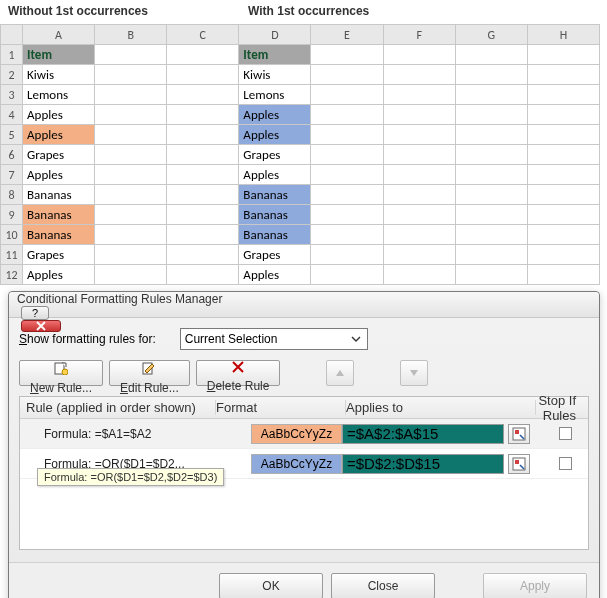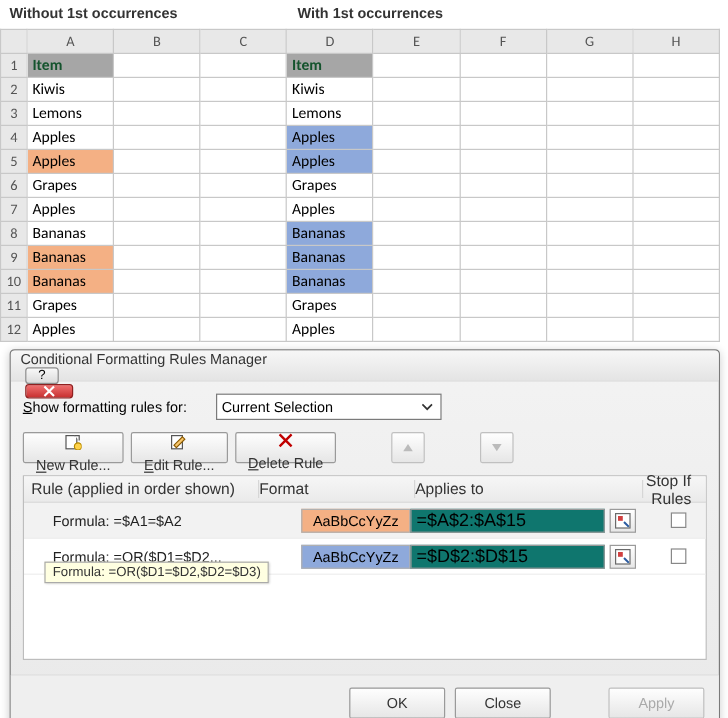--- a/index.html
+++ b/index.html
@@ -51,21 +51,21 @@
   .rt-row .applies { width: 188px; display:flex; align-items:center; gap:4px; }
   .refbox { flex:1; height:20px; border:1px solid #9a9a9a; background:#0f766e; padding:0 4px; font-size:15px; display:flex; align-items:center; }
   .refbtn { width:22px; height:20px; border:1px solid #9a9a9a; background:linear-gradient(#fff,#e7e7e7); display:flex; align-items:center; justify-content:center; }
   .refbtn svg { width:14px; height:14px; }
   .rt-row .stop { flex:1; display:flex; justify-content:flex-end; padding-right:10px; }
   .chk { width:13px; height:13px; border:1px solid #888; background:#fff; }
 
   .tooltip { position:absolute; left:28px; top:176px; background:#ffffe1; border:1px solid #aaa; padding:2px 6px; font-size:11px; color:#333; box-shadow:1px 1px 2px rgba(0,0,0,.2); }
 
   .footer { display:flex; justify-content:flex-end; gap:8px; padding:10px 12px; border-top:1px solid #d0d0d0; background:#efefef; border-radius:0 0 4px 4px; }
-  .btn.wide { width:80px; justify-content:center; }
+  .btn.wide { width:104px; justify-content:center; }
 
   svg { display:block; }
 </style>
 </head>
 <body>
 
 <div class="section-labels">
   <div class="lab1">Without 1st occurrences</div>
   <div>With 1st occurrences</div>
 </div>

